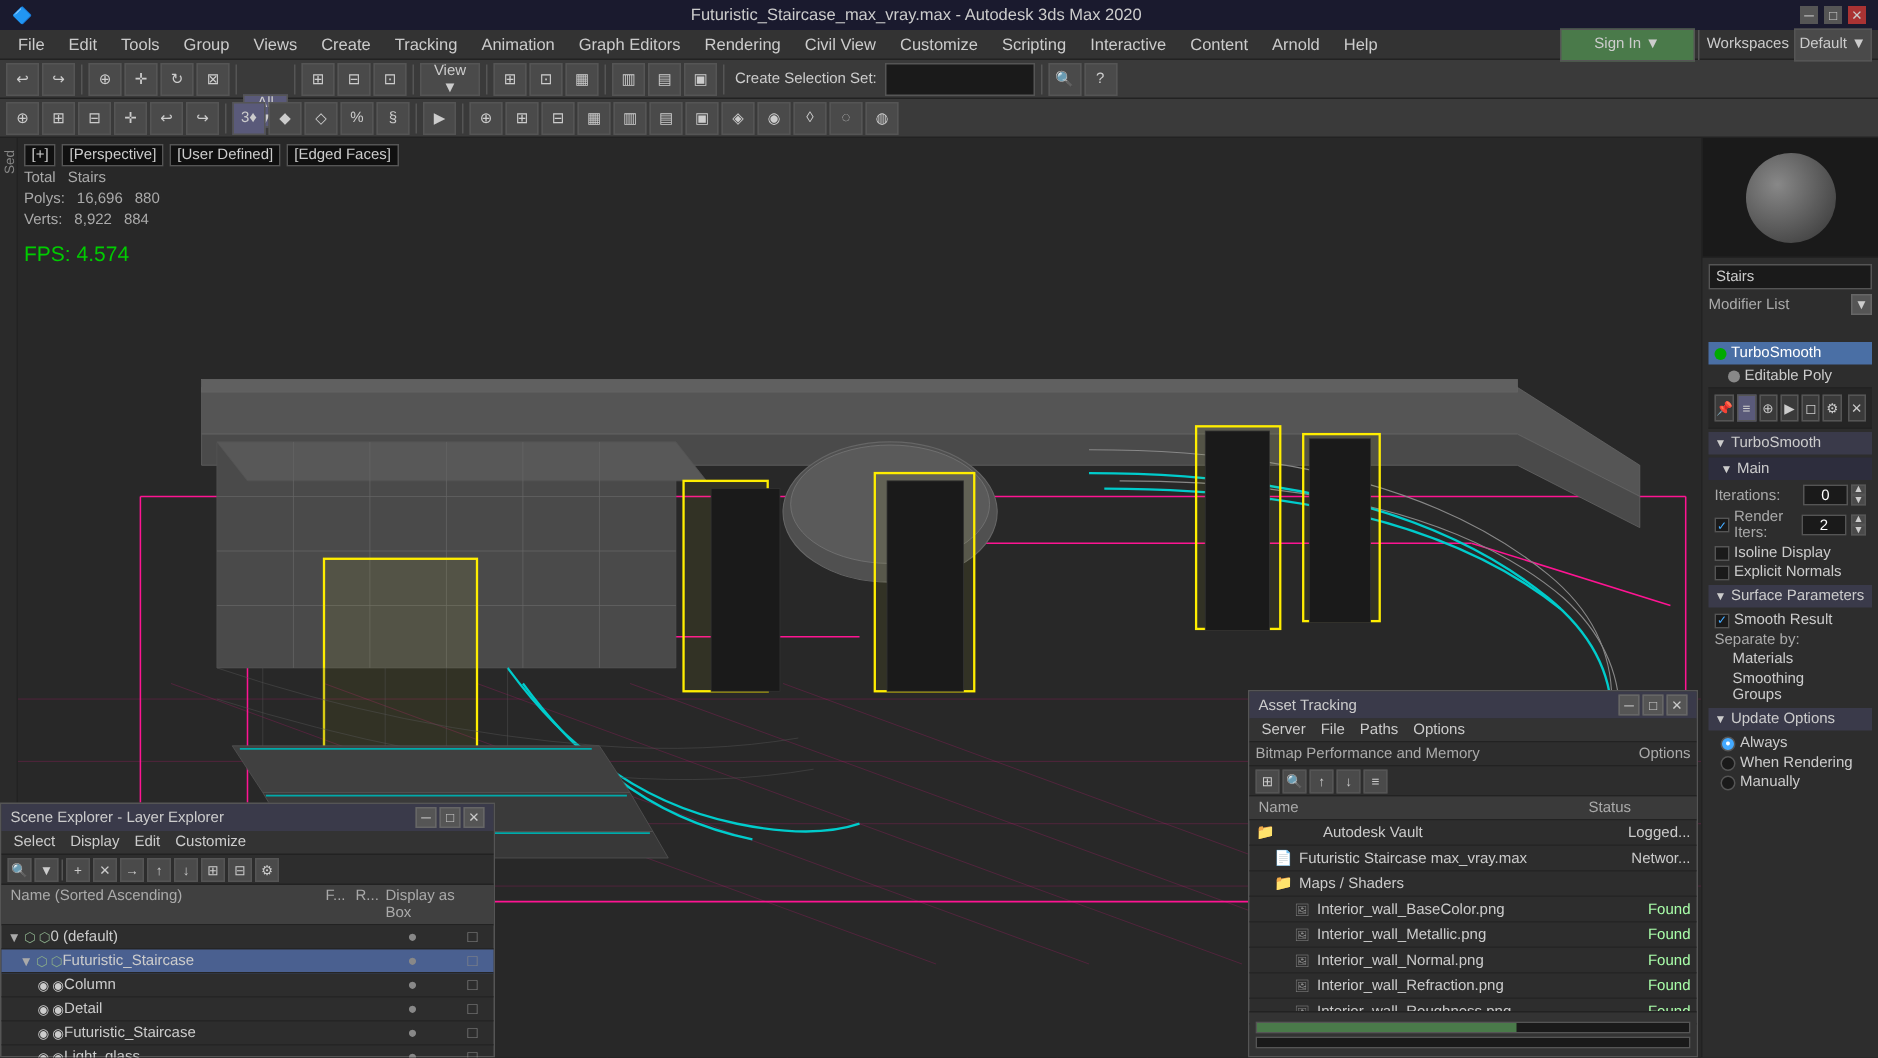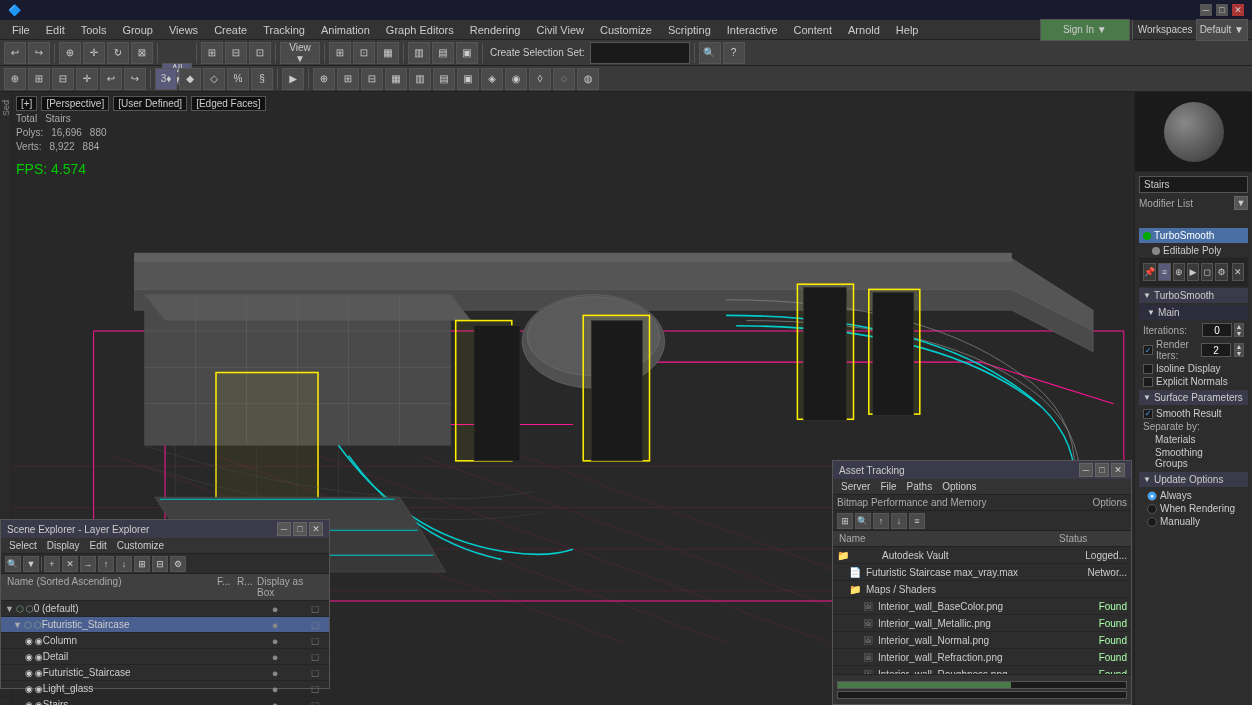--- a/index.html
+++ b/index.html
@@ -301,21 +301,21 @@
       border: 1px solid #555;
       background: #1a1a1a;
       display: flex; align-items: center; justify-content: center;
     }
     .rb.checked { background: #4af; }
     .rb.checked::after { content: '●'; font-size: 6px; color: #fff; }
 
     
     .scene-explorer {
       position: absolute;
-      bottom: 16px;
+      bottom: 0;
       left: 0;
       width: 330px;
       height: 170px;
       background: #2d2d2d;
       border: 1px solid #555;
       z-index: 20;
     }
 
     .panel-title-bar {
       height: 18px;
@@ -478,20 +478,21 @@
       width: 60px; height: 60px;
       background: radial-gradient(circle at 35% 35%, #888, #333);
       border-radius: 50%;
     }
   </style>
 </head>
 <body>
 
 <div class="title-bar">
   <span>🔷</span>
+  <span class="title-bar-title">Futuristic_Staircase_max_vray.max - Autodesk 3ds Max 2020</span>
   <div class="title-bar-controls">
     <button class="title-btn">─</button>
     <button class="title-btn">□</button>
     <button class="title-btn" style="background:#aa3333;">✕</button>
   </div>
 </div>
 
 <div class="menu-bar">
   <span class="menu-item">File</span>
   <span class="menu-item">Edit</span>

